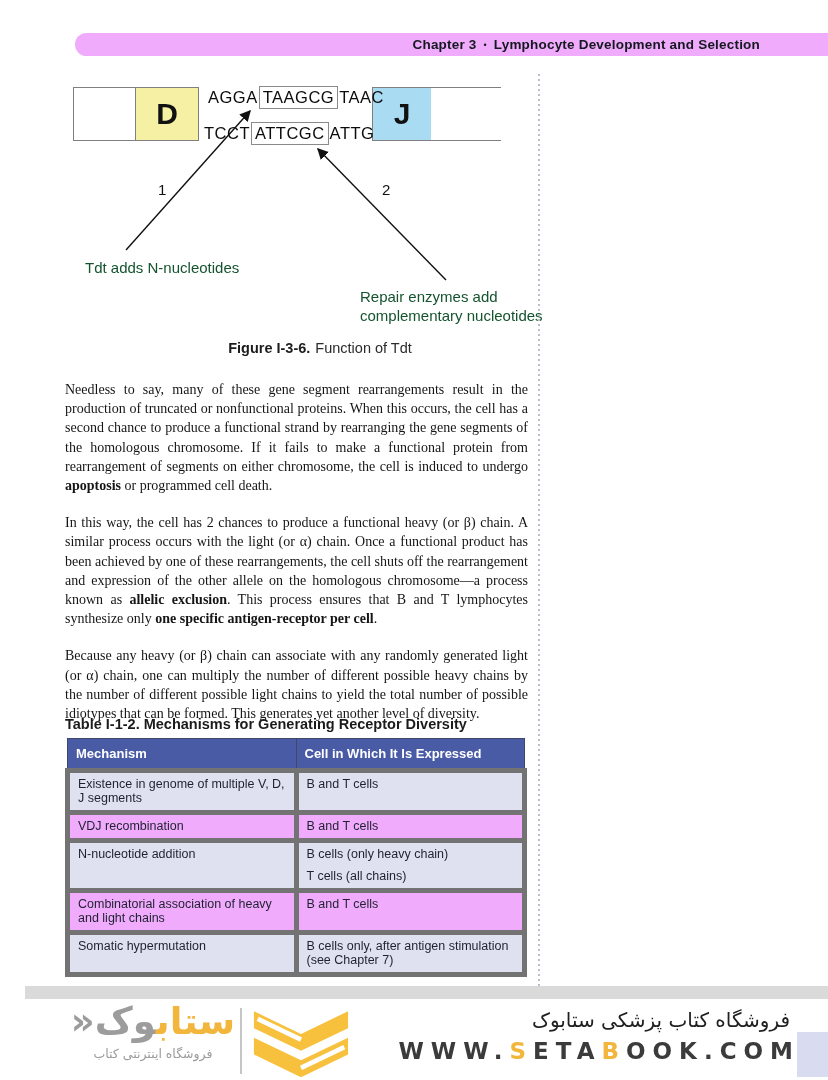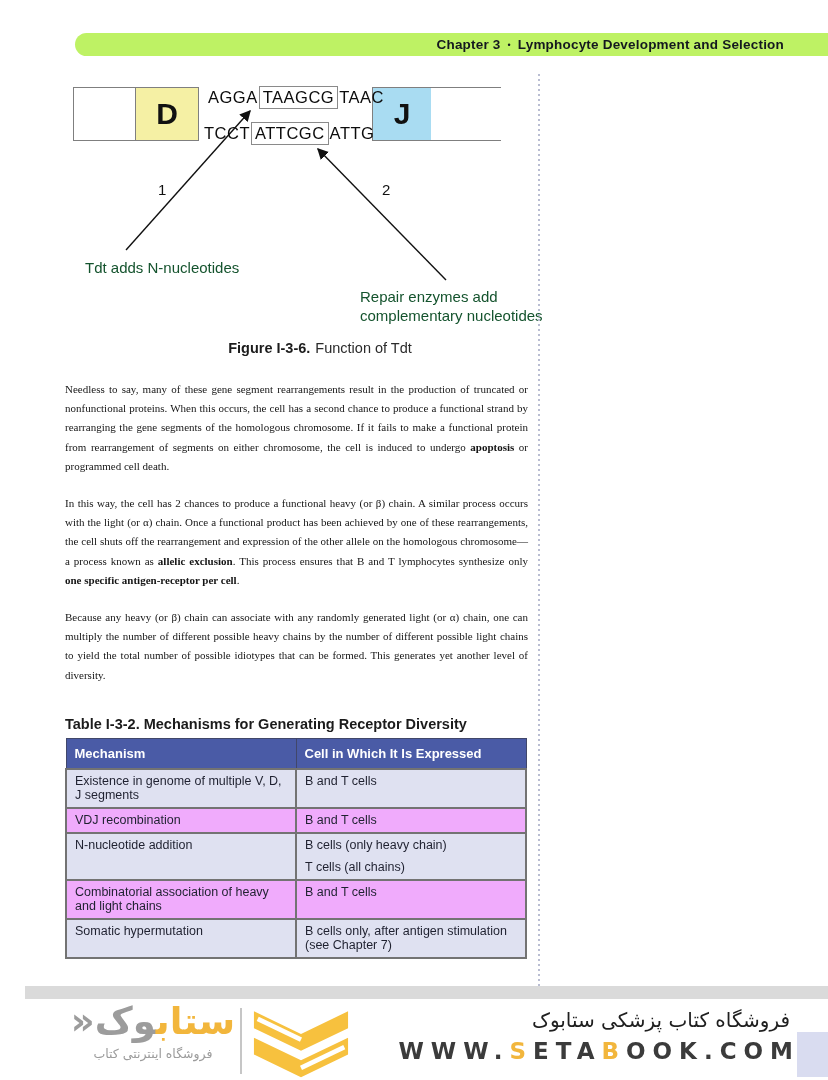--- a/index.html
+++ b/index.html
@@ -1,22 +1,22 @@
 <!DOCTYPE html>
 <html><head>
 <meta charset="utf-8">
 <style>
   html,body{margin:0;padding:0;background:#fff;}
   #page{position:relative;width:828px;height:1080px;background:#fff;overflow:hidden;
         font-family:"Liberation Sans",sans-serif;color:#1a1a1a;}
 
   
-  .header-pill{position:absolute;left:75px;top:33px;right:0;height:23px;background:#bef264;
+  .header-pill{position:absolute;left:75px;top:33px;right:0;height:23px;background:#f0abfc;
     border-radius:12px 0 0 12px;display:flex;align-items:center;justify-content:flex-end;
-    padding-right:44px;box-sizing:border-box;}
+    padding-right:68px;box-sizing:border-box;}
   .header-pill .htxt{font-weight:bold;font-size:13.5px;color:#14181f;letter-spacing:.2px;}
   .header-pill .bullet{font-size:9px;margin:0 7px;color:#14181f;}
 
   
   .strand{position:absolute;box-sizing:border-box;background:#fff;}
   .strand-left{left:73px;top:87px;width:62px;height:54px;border:1.5px solid #7f7f7f;border-right:none;}
   .d-box{position:absolute;left:135px;top:87px;width:64px;height:54px;background:#f5f0a4;
     border:1.5px solid #7f7f7f;display:flex;align-items:center;justify-content:center;
     font-weight:bold;font-size:30px;color:#111;box-sizing:border-box;}
   .j-box{position:absolute;left:372px;top:87px;width:60px;height:54px;background:#a9dcf2;
@@ -35,31 +35,31 @@
     font-size:14.5px;color:#2b2b2b;}
   .fig-caption .cb{font-weight:bold;margin-right:5px;color:#1c1c1c;}
   svg.arrows{position:absolute;left:60px;top:80px;}
 
   
   .dotted-rule{position:absolute;left:538px;top:74px;width:2px;height:912px;
     background:repeating-linear-gradient(to bottom,#b9bdd2 0 2px,transparent 2px 5px);}
 
   
   .body-copy{position:absolute;left:65px;top:380px;width:463px;
-    font-family:"Liberation Serif",serif;font-size:11px;line-height:19.2px;
+    font-family:"Liberation Serif",serif;font-size:14px;line-height:19.2px;
     text-align:justify;color:#151515;}
   .body-copy p{margin:0 0 18px 0;}
 
   
   .tbl-title{position:absolute;left:65px;top:716px;font-size:14.5px;font-weight:bold;color:#1b1b1b;}
   table.datatable{position:absolute;left:65px;top:738px;width:462px;border-collapse:collapse;
     font-size:12.5px;color:#1f2130;border:1px solid #41476a;}
   table.datatable th{background:#4a5ba6;color:#fff;font-weight:bold;text-align:left;
     padding:7px 8px;font-size:13px;border:1px solid #41476a;}
-  table.datatable td{padding:4px 8px 5px 8px;vertical-align:top;border:2px solid #737373;}
+  table.datatable td{padding:4px 8px 5px 8px;vertical-align:top;border:5px solid #737373;}
   table.datatable td:first-child,table.datatable th:first-child{width:50%;}
   tr.shade-light td{background:#dfe1f1;}
   tr.shade-dark td{background:#f0abfc;}
   .cell-line{margin-bottom:8px;}
   .cell-line:last-child{margin-bottom:0;}
 
   
   .page-edge{position:absolute;left:25px;top:986px;right:0;height:13px;background:#dadada;}
   .logo-block{position:absolute;left:70px;top:1000px;width:166px;text-align:center;
     font-family:"DejaVu Sans",sans-serif;}
@@ -127,21 +127,21 @@
   </div>
 
   <div class="dotted-rule"></div>
 
   <div class="body-copy">
     <p><span>Needless to say, many of these gene segment rearrangements result in the production of truncated or nonfunctional proteins. When this occurs, the cell has a second chance to produce a functional strand by rearranging the gene segments of the homologous chromosome. If it fails to make a functional protein from rearrangement of segments on either chromosome, the cell is induced to undergo </span><span style="font-weight: bold;">apoptosis</span><span> or programmed cell death.</span></p>
     <p><span>In this way, the cell has 2 chances to produce a functional heavy (or β) chain. A similar process occurs with the light (or α) chain. Once a functional product has been achieved by one of these rearrangements, the cell shuts off the rearrangement and expression of the other allele on the homologous chromosome—a process known as </span><span style="font-weight: bold;">allelic exclusion</span><span>. This process ensures that B and T lymphocytes synthesize only </span><span style="font-weight: bold;">one specific antigen-receptor per cell</span><span>.</span></p>
     <p><span>Because any heavy (or β) chain can associate with any randomly generated light (or α) chain, one can multiply the number of different possible heavy chains by the number of different possible light chains to yield the total number of possible idiotypes that can be formed. This generates yet another level of diversity.</span></p>
   </div>
 
-  <div class="tbl-title">Table I-3-2. Mechanisms for Generating Receptor Diversity</div>
+  <div class="tbl-title">Table I-1-2. Mechanisms for Generating Receptor Diversity</div>
   <table class="datatable">
     <thead>
       <tr>
         <th>Mechanism</th>
         <th>Cell in Which It Is Expressed</th>
       </tr>
     </thead>
     <tbody id="table-body">
         <tr class="shade-light">
           <td>

